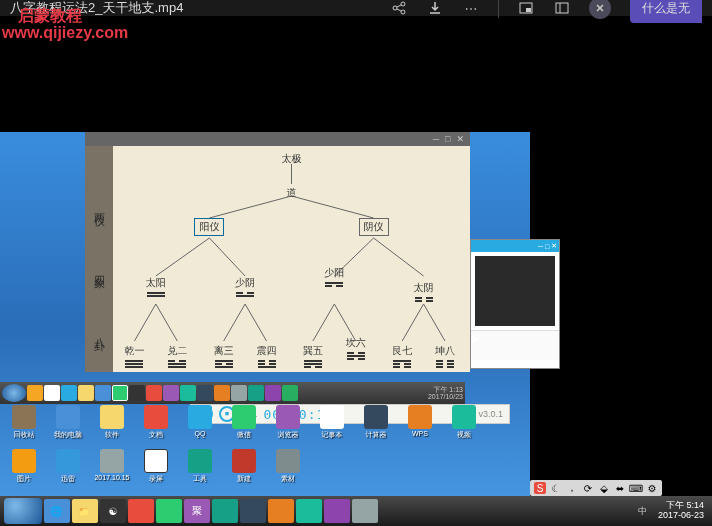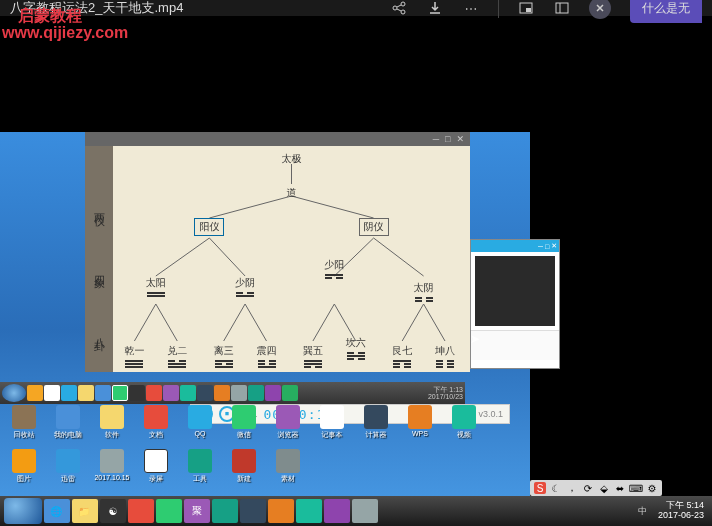--- a/index.html
+++ b/index.html
@@ -178,21 +178,21 @@
                 <div class="line"></div>
               </div>
             </div>
           <div class="tree-node" style="left:37%;top:130px">
               <div class="label">少阴</div>
               <div class="hexagram">
                 <div class="line broken"></div>
                 <div class="line"></div>
               </div>
             </div>
-          <div class="tree-node" style="left:62%;top:112px">
+          <div class="tree-node" style="left:62%;top:120px">
               <div class="label">少阳</div>
               <div class="hexagram">
                 <div class="line"></div>
                 <div class="line broken"></div>
               </div>
             </div>
           <div class="tree-node" style="left:87%;top:135px">
               <div class="label">太阴</div>
               <div class="hexagram">
                 <div class="line broken"></div>

